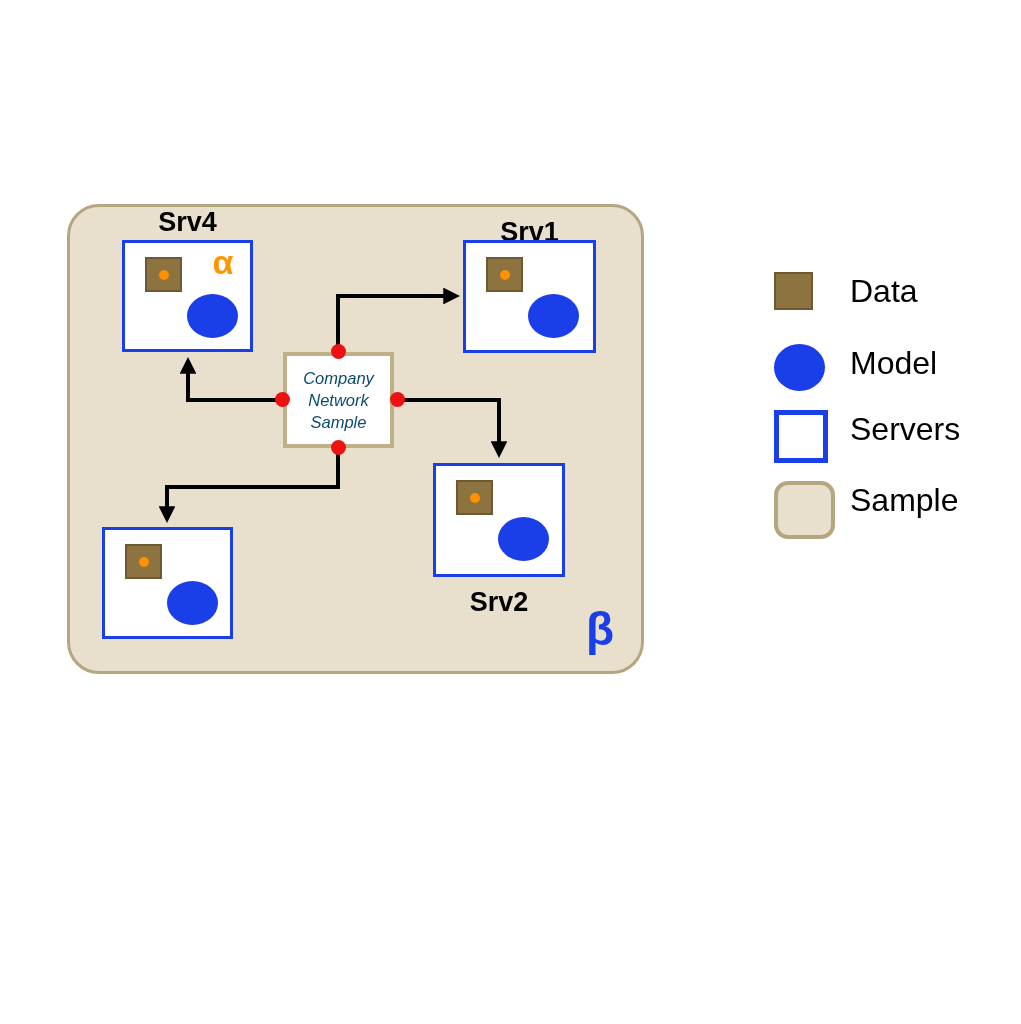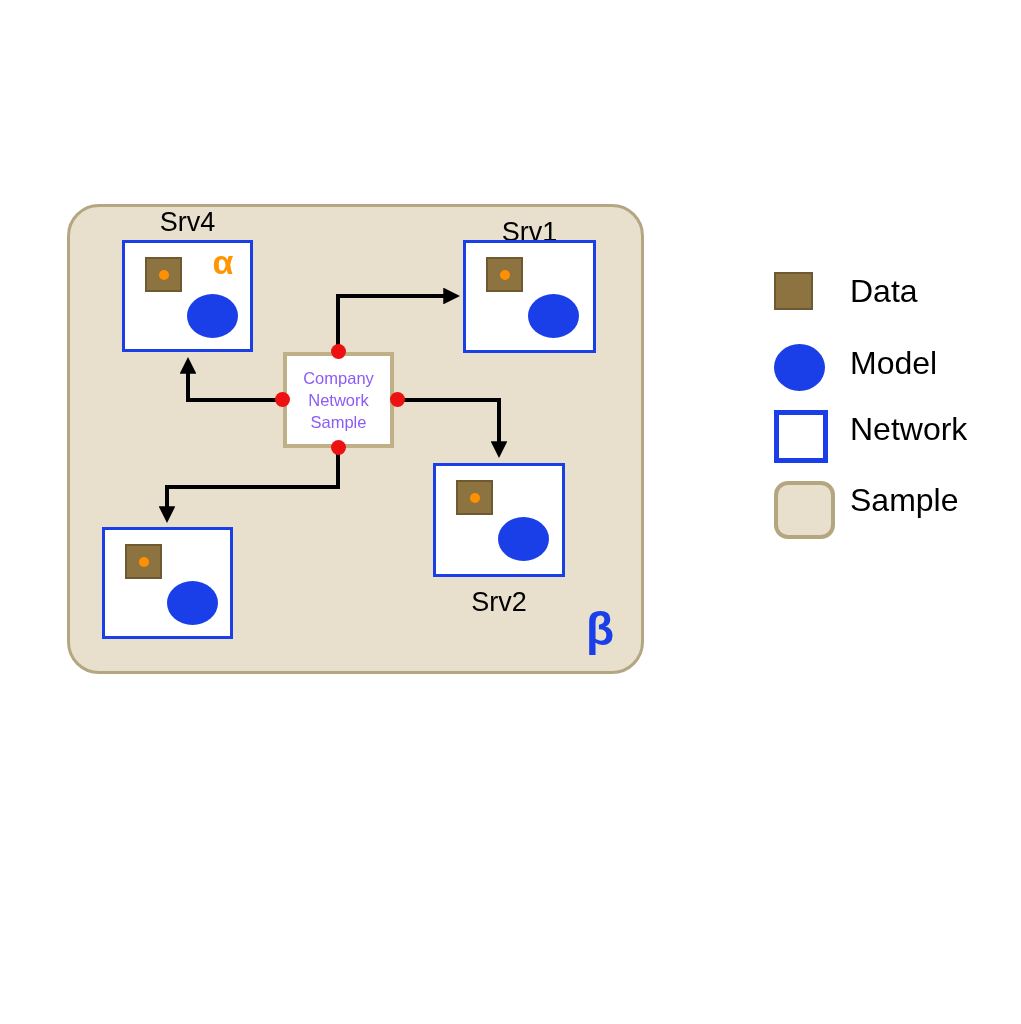--- a/index.html
+++ b/index.html
@@ -59,20 +59,21 @@
   .pos-srv2 { left: 433px; top: 463px; width: 132px; height: 114px; }
   .pos-srv3 { left: 102px; top: 527px; width: 131px; height: 112px; }
 
   .server-label {
     position: absolute;
     height: 32px;
     color: #000000;
     font-size: 27px;
     line-height: 32px;
     text-align: center;
+    font-weight: bold;
   }
   .pos-srv4-label { left: 122px; top: 206px; width: 131px; }
   .pos-srv1-label { left: 463px; top: 216px; width: 133px; }
   .pos-srv2-label { left: 433px; top: 586px; width: 132px; }
   .pos-srv3-label { left: 102px; top: 644px; width: 131px; }
 
   .data-square {
     position: absolute;
     left: 20px; top: 14px;
     width: 37px; height: 35px;
@@ -112,22 +113,23 @@
     left: 283px; top: 352px;
     width: 111px; height: 96px;
     background: #ffffff;
     border: 4px solid #C0B088;
     display: flex;
     align-items: center;
     justify-content: center;
     text-align: center;
     font-size: 16.5px;
     line-height: 22px;
-    color: #8b5cf6;
+    color: #0c4a6e;
     padding: 0 8px;
+    font-style: italic;
   }
 
   
   .red-dot {
     position: absolute;
     width: 15px; height: 15px;
     border-radius: 50%;
     background: #EE1111;
   }
   .dot-top    { left: 331px; top: 344px; }
@@ -247,21 +249,21 @@
   <div class="legend-row legend-row-model">
     <div class="legend-swatch-cell">
       <span class="swatch-model"></span>
     </div>
     <span class="legend-label">Model</span>
   </div>
   <div class="legend-row legend-row-servers">
     <div class="legend-swatch-cell">
       <span class="swatch-servers"></span>
     </div>
-    <span class="legend-label">Network</span>
+    <span class="legend-label">Servers</span>
   </div>
   <div class="legend-row legend-row-company">
     <div class="legend-swatch-cell">
       <span class="swatch-company"></span>
     </div>
     <span class="legend-label">Sample</span>
   </div>
 
 </div>
 

